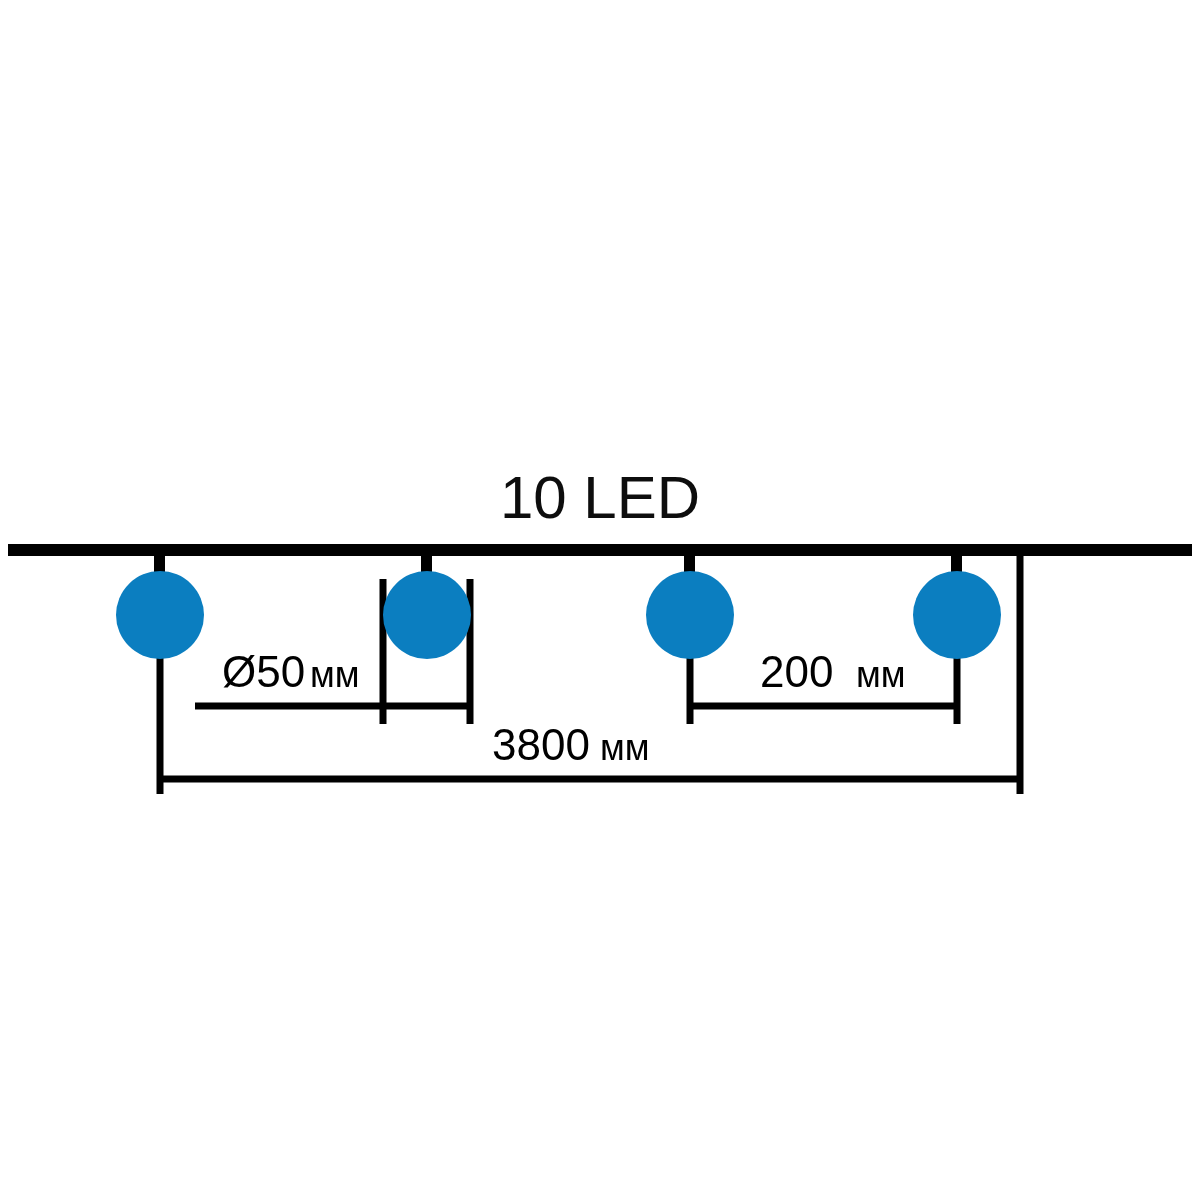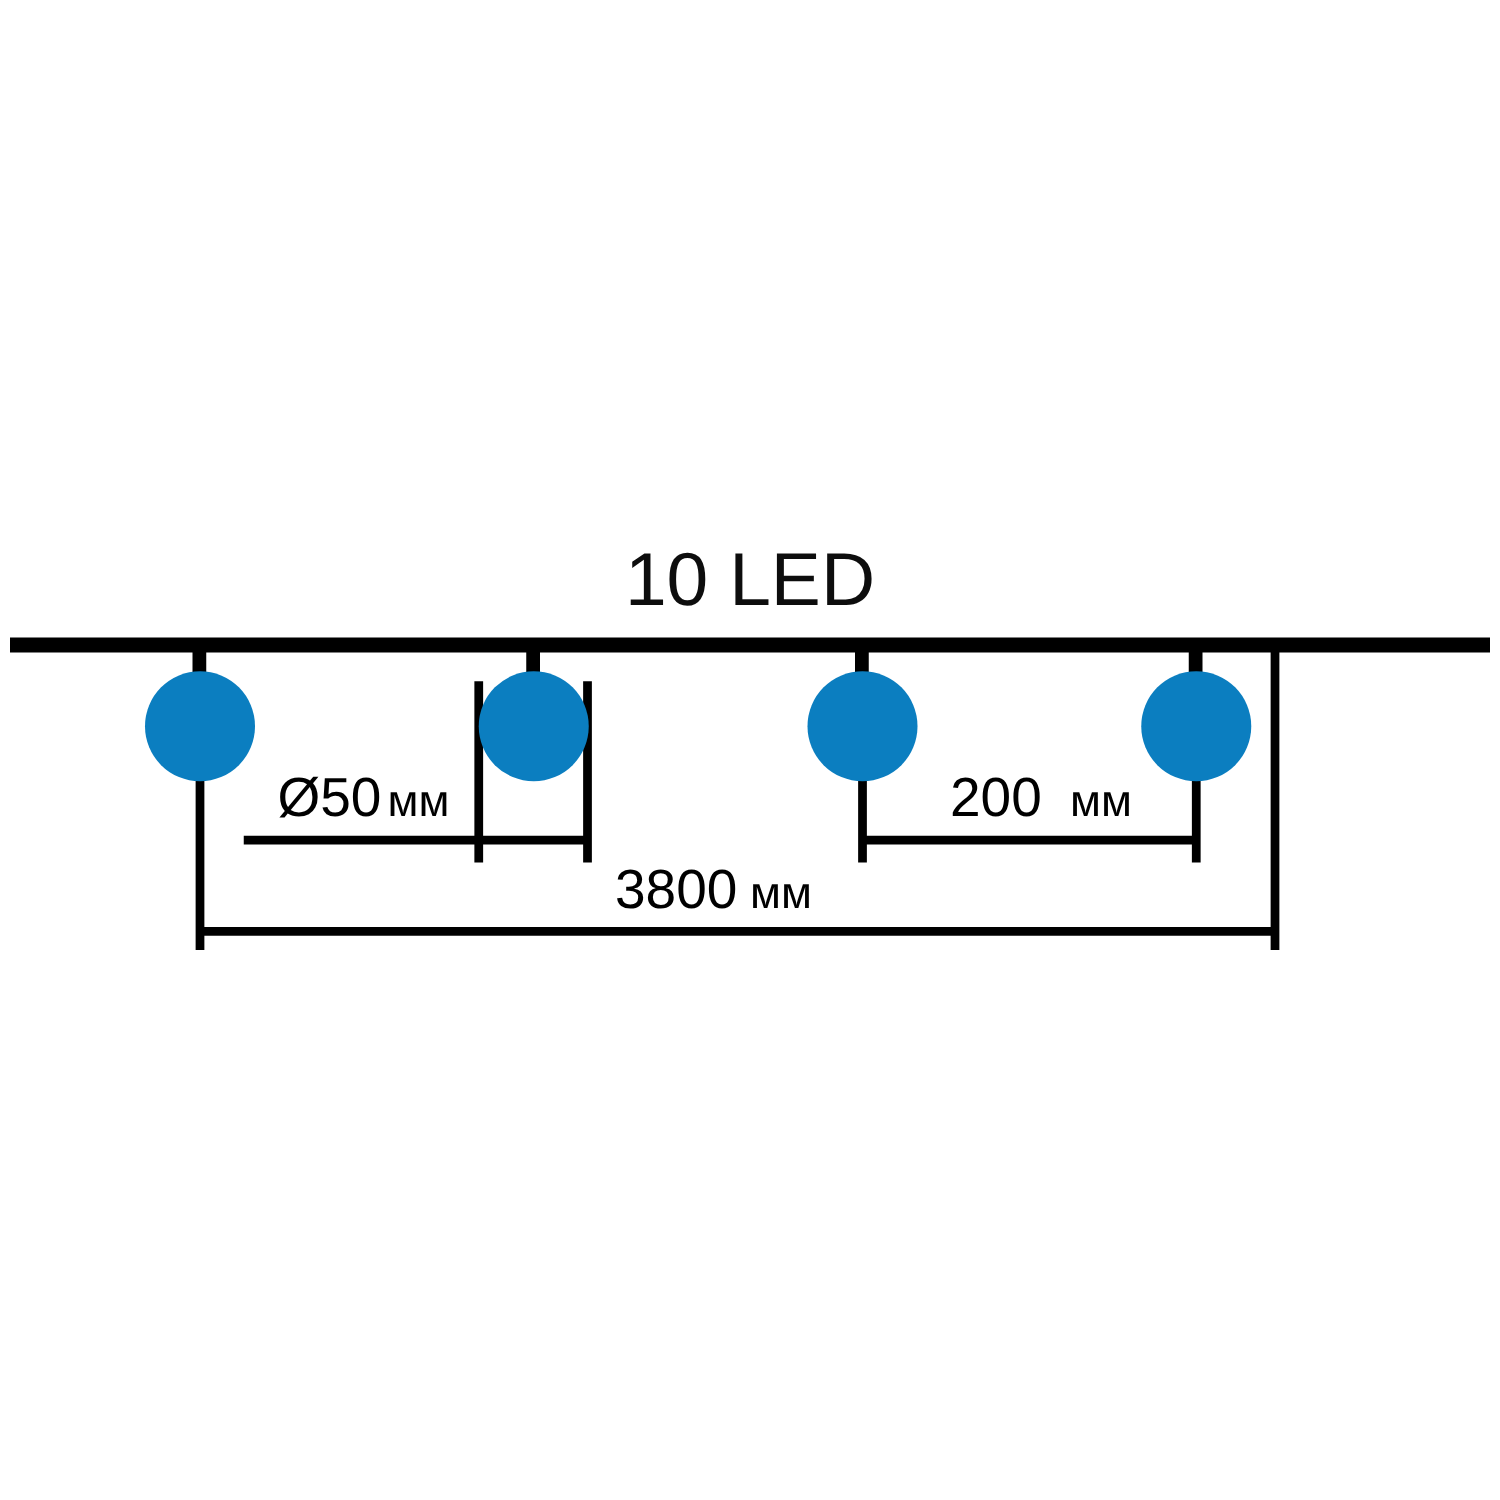--- a/index.html
+++ b/index.html
@@ -9,20 +9,21 @@
   }
   body {
     font-family: "Liberation Sans", sans-serif;
   }
   #diagram-root {
     position: relative;
     width: 1200px;
     height: 844px;
     background: #ffffff;
     overflow: hidden;
+    margin-top: 34px;
   }
   #diagram-svg {
     position: absolute;
     left: 0;
     top: 0;
     width: 1200px;
     height: 1200px;
     display: block;
   }
   .dim-text {

